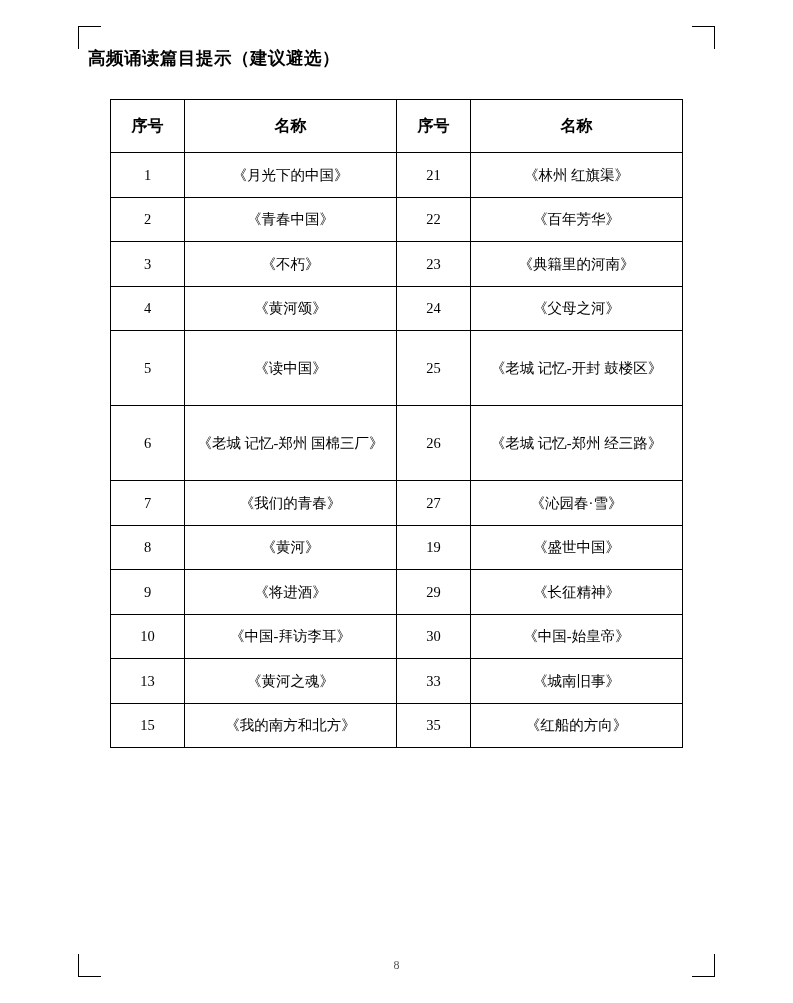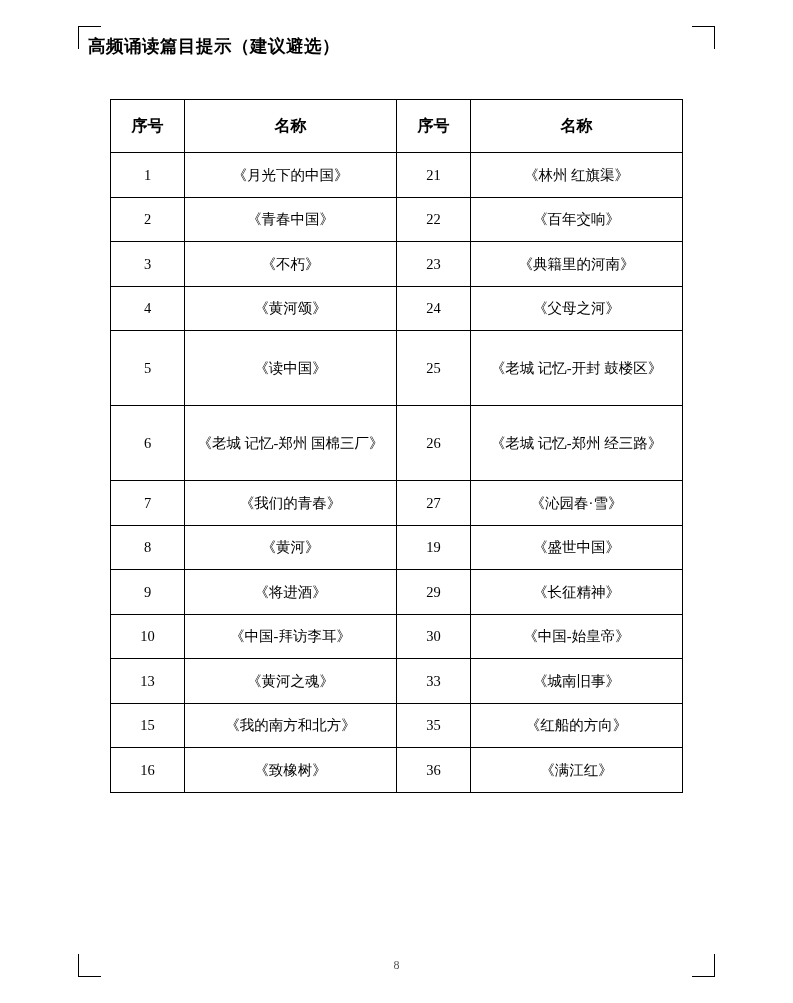--- a/index.html
+++ b/index.html
@@ -25,21 +25,21 @@
     width: 22px;
     height: 22px;
   }
   .crop-tl { top: 26px; left: 78px; border-left-width: 1px; border-top-width: 1px; }
   .crop-tr { top: 26px; right: 78px; border-right-width: 1px; border-top-width: 1px; }
   .crop-bl { bottom: 26px; left: 78px; border-left-width: 1px; border-bottom-width: 1px; }
   .crop-br { bottom: 26px; right: 78px; border-right-width: 1px; border-bottom-width: 1px; }
 
   .doc-title {
     position: absolute;
-    top: 34px;
+    top: 46px;
     left: 88px;
     font-size: 17.5px;
     font-weight: bold;
     letter-spacing: 0.5px;
     font-family: Liberation Serif, serif;
   }
 
   .table-wrap {
     position: absolute;
     top: 99px;
@@ -122,21 +122,21 @@
         <tr>
           <td class="">1</td>
           <td class="name-cell">《月光下的中国》</td>
           <td class="">21</td>
           <td class="name-cell">《林州 红旗渠》</td>
         </tr>
         <tr>
           <td class="">2</td>
           <td class="name-cell">《青春中国》</td>
           <td class="">22</td>
-          <td class="name-cell">《百年交响》</td>
+          <td class="name-cell">《百年芳华》</td>
         </tr>
         <tr>
           <td class="">3</td>
           <td class="name-cell">《不朽》</td>
           <td class="">23</td>
           <td class="name-cell">《典籍里的河南》</td>
         </tr>
         <tr>
           <td class="">4</td>
           <td class="name-cell">《黄河颂》</td>
@@ -184,23 +184,17 @@
           <td class="name-cell">《黄河之魂》</td>
           <td class="">33</td>
           <td class="name-cell">《城南旧事》</td>
         </tr>
         <tr>
           <td class="">15</td>
           <td class="name-cell">《我的南方和北方》</td>
           <td class="">35</td>
           <td class="name-cell">《红船的方向》</td>
         </tr>
-        <tr>
-          <td class="">16</td>
-          <td class="name-cell">《致橡树》</td>
-          <td class="">36</td>
-          <td class="name-cell">《满江红》</td>
-        </tr>
       </tbody>
   </table>
 </div>
 
 <div class="page-number">8</div>
 
 </body></html>

